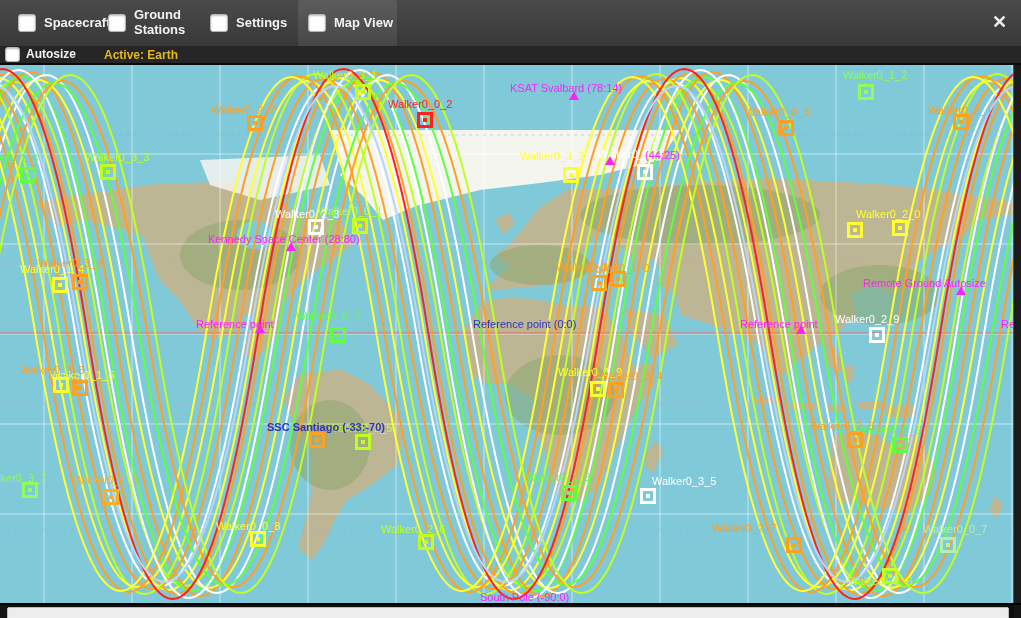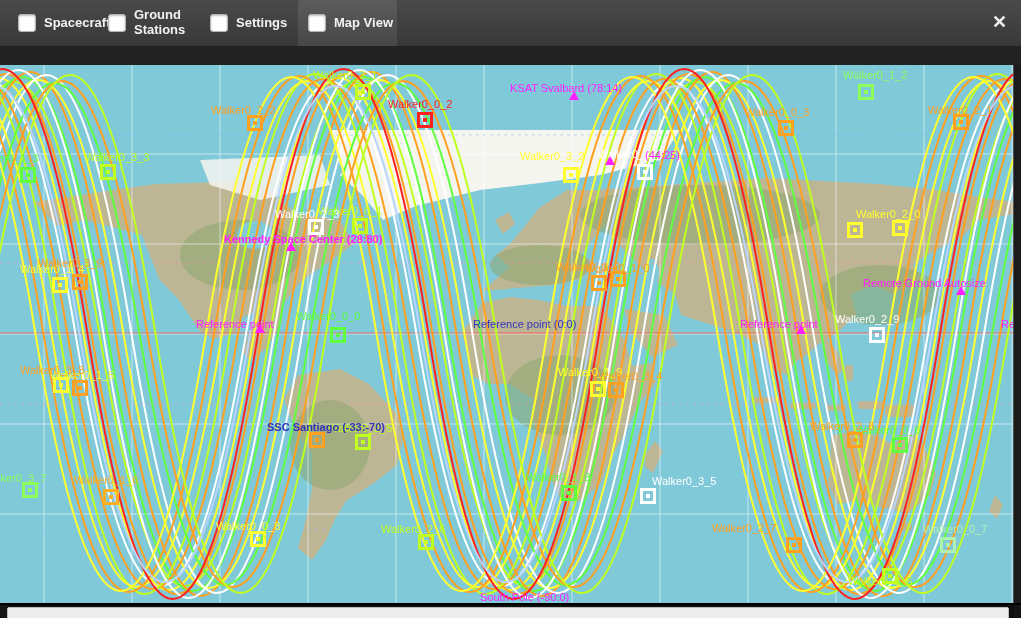--- a/index.html
+++ b/index.html
@@ -58,20 +58,25 @@
           <div class="tb-label">Settings</div>
         </div>
         <div class="tb-item tab" style="left: 298px;">
           <div class="cb"></div>
           <div class="tb-label">Map View</div>
         </div>
       </div>
     <div class="close">✕</div>
   </div>
 
+  <div class="row2">
+    <div class="cb small"></div>
+    <span class="tb-label">Autosize</span>
+    <span class="active-label">Active: Earth</span>
+  </div>
 
   <div class="map">
     <svg width="1021" height="538" viewBox="0 0 1021 538">
       <rect x="0" y="0" width="1021" height="538" fill="var(--ocean)"></rect>
       <g fill="var(--land)" stroke="none">
         <path d="M34,137 L113,125 L156,119 L255,116 L298,149 L340,155 L354,179 L326,199 L312,208 L298,220 L284,238 L281,259 L266,284 L250,295 L243,288 L255,247 L241,253 L235,268 L213,274 L199,265 L179,235 L159,214 L142,170 L85,155 L57,161 Z"></path>
         <path d="M284,334 L298,310 L340,304 L369,319 L397,349 L403,373 L397,400 L374,418 L346,436 L335,454 L326,475 L312,495 L298,483 L306,454 L312,424 L312,388 L295,364 Z"></path>
         <path d="M482,226 L510,202 L496,190 L510,179 L525,161 L539,143 L567,125 L596,125 L624,131 L610,155 L596,170 L581,190 L596,199 L581,214 L553,220 Z"></path>
         <path d="M495,155 l14,-8 l6,12 l-12,10 Z"></path>
         <path d="M468,289 L462,268 L482,238 L510,232 L539,235 L567,241 L601,241 L624,274 L632,301 L652,298 L655,319 L638,340 L624,370 L610,394 L601,418 L581,436 L562,436 L553,418 L545,388 L533,358 L533,334 L510,319 L488,319 L471,310 Z"></path>
@@ -299,21 +304,21 @@
         <div class="mk" style="left: 847px; top: 157px; border-color: rgb(255, 255, 48);">
           <div class="in" style="background: rgb(255, 255, 48);"></div>
         </div>
         <div class="mk" style="left: 309px; top: 367px; border-color: rgb(255, 160, 32);">
           <div class="in" style="background: rgb(255, 160, 32);"></div>
         </div>
         <div class="lbl" style="left: 510px; top: 17px; color: rgb(255, 32, 255);">KSAT Svalbard (78:14)</div>
         <div class="tri" style="left: 569px; top: 26px; border-bottom-color: rgb(255, 32, 255);"></div>
         <div class="lbl" style="left: 645px; top: 84px; color: rgb(255, 32, 255);">(44:25)</div>
         <div class="tri" style="left: 605px; top: 91px; border-bottom-color: rgb(255, 32, 255);"></div>
-        <div class="lbl" style="left: 224px; top: 168px; color: rgb(255, 32, 255); font-weight: bold;">Kennedy Space Center (28:80)</div>
+        <div class="lbl" style="left: 208px; top: 168px; color: rgb(255, 32, 255);">Kennedy Space Center (28:80)</div>
         <div class="tri" style="left: 286px; top: 177px; border-bottom-color: rgb(255, 32, 255);"></div>
         <div class="lbl" style="left: 196px; top: 253px; color: rgb(255, 32, 255);">Reference point</div>
         <div class="tri" style="left: 255px; top: 259px; border-bottom-color: rgb(255, 32, 255);"></div>
         <div class="lbl" style="left: 473px; top: 253px; color: rgb(51, 51, 187);">Reference point (0:0)</div>
         <div class="lbl" style="left: 740px; top: 253px; color: rgb(255, 32, 255);">Reference point</div>
         <div class="tri" style="left: 796px; top: 260px; border-bottom-color: rgb(255, 32, 255);"></div>
         <div class="lbl" style="left: 1001px; top: 253px; color: rgb(255, 32, 255);">Reference point</div>
         <div class="lbl" style="left: 863px; top: 212px; color: rgb(255, 32, 255);">Remote Ground Autosize</div>
         <div class="tri" style="left: 956px; top: 221px; border-bottom-color: rgb(255, 32, 255);"></div>
         <div class="lbl" style="left: 267px; top: 356px; color: rgb(51, 51, 187); font-weight: bold;">SSC Santiago (-33:-70)</div>

